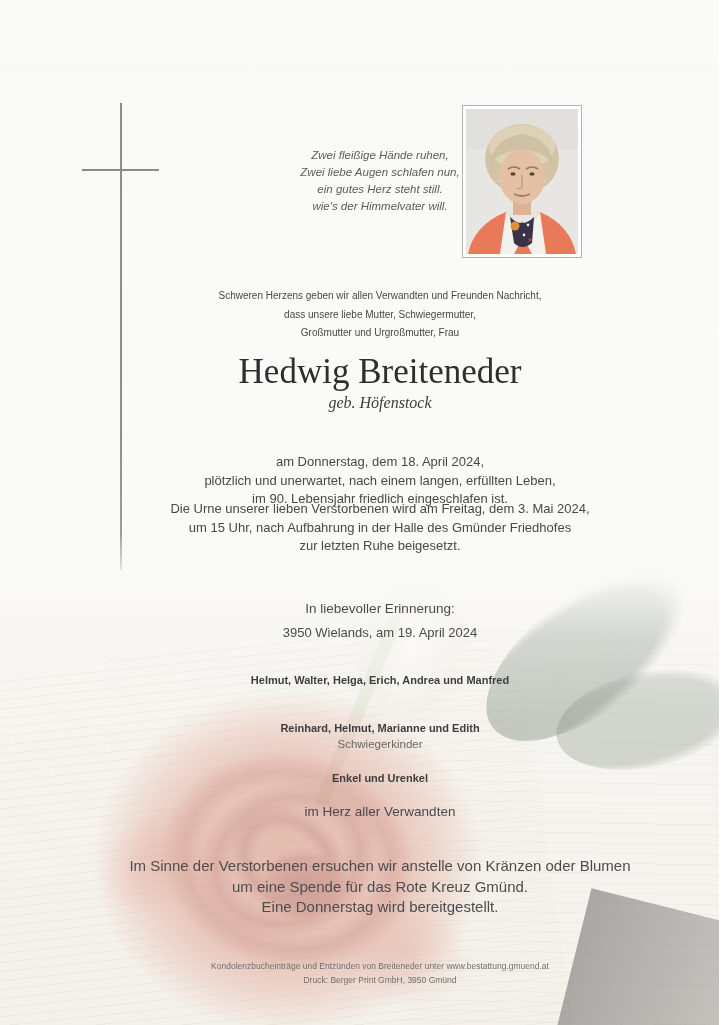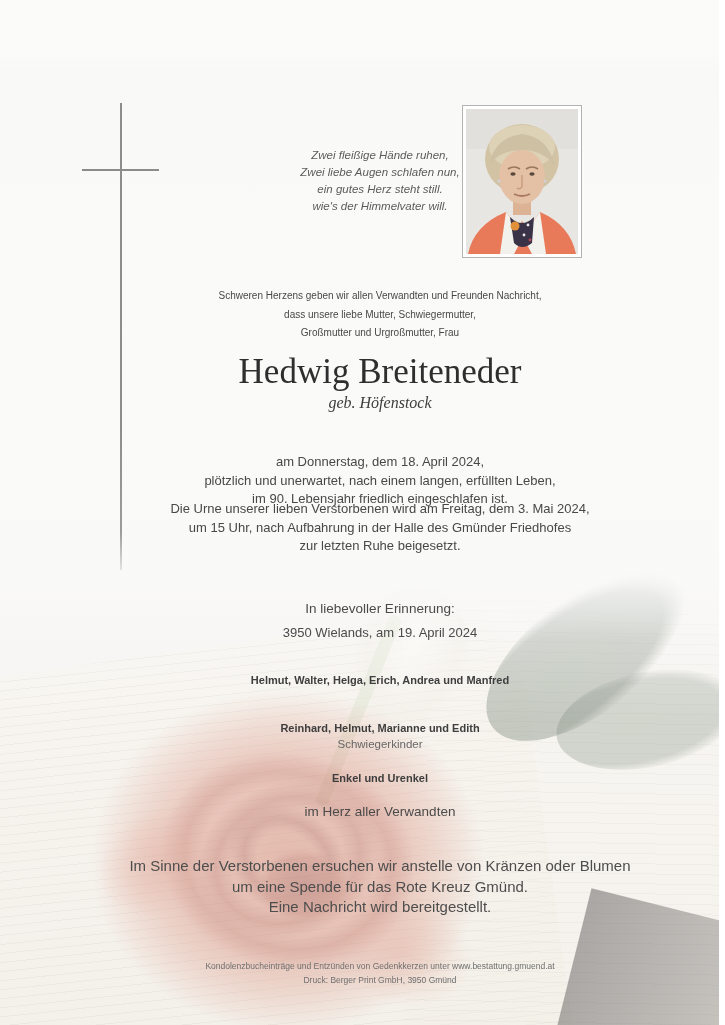--- a/index.html
+++ b/index.html
@@ -187,22 +187,22 @@
 
     <div class="group-3">
       <div class="group-names">Enkel und Urenkel</div>
     </div>
 
     <div class="closing">im Herz aller Verwandten</div>
 
     <div class="donation">
       <div>Im Sinne der Verstorbenen ersuchen wir anstelle von Kränzen oder Blumen</div>
       <div>um eine Spende für das Rote Kreuz Gmünd.</div>
-      <div>Eine Nachricht wird bereitgestellt.</div>
+      <div>Eine Donnerstag wird bereitgestellt.</div>
     </div>
 
     <div class="footer">
-      <div>Kondolenzbucheinträge und Entzünden von Gedenkkerzen unter www.bestattung.gmuend.at</div>
+      <div>Kondolenzbucheinträge und Entzünden von Breiteneder unter www.bestattung.gmuend.at</div>
       <div>Druck: Berger Print GmbH, 3950 Gmünd</div>
     </div>
 
   </div>
 </div>
 
 </body></html>

